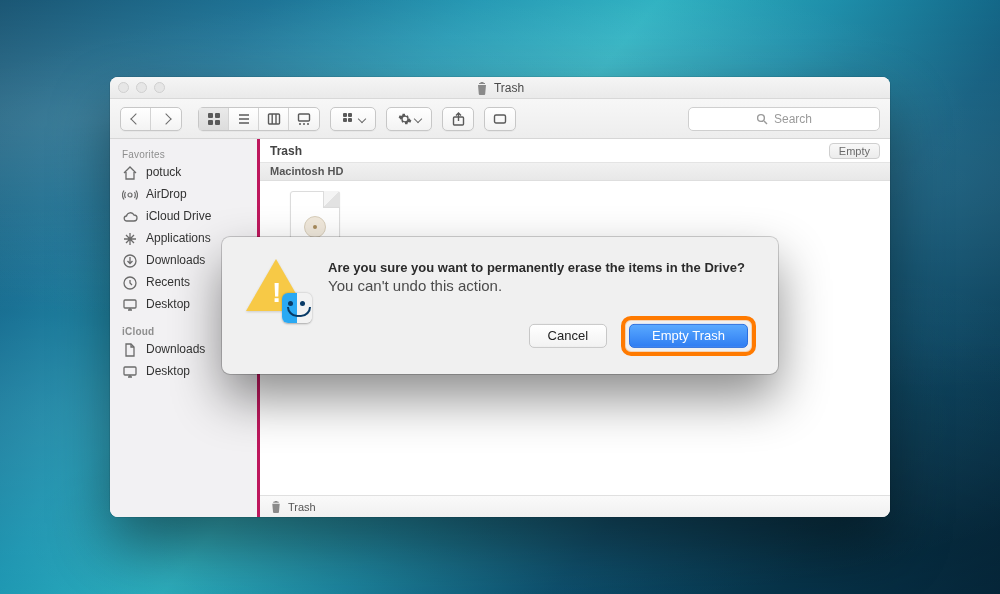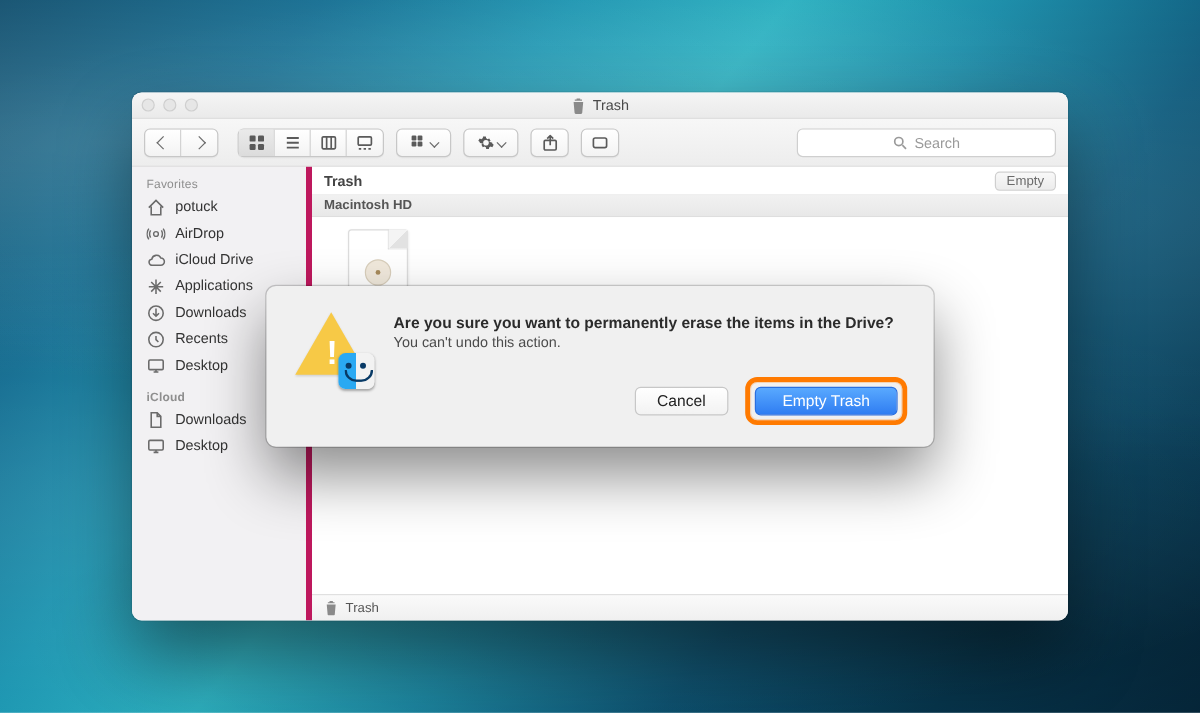--- a/index.html
+++ b/index.html
@@ -63,30 +63,30 @@
   .seg > div:last-child { border-right:none; }
   .nav { width:62px; }
   .nav > div { width:50%; height:100%; display:flex;align-items:center;justify-content:center; }
   .nav > div:first-child { border-right:1px solid #d3d3d3; }
   .dropdown-btn { width:46px; gap:3px; }
   .gear-btn { width:46px; gap:3px; }
   .share-btn { width:32px; }
   .tag-btn { width:32px; }
   .spacer { flex:1; }
   .searchfield {
-    width:216px; height:24px; border:1px solid #cfcfcf; border-radius:5px;
+    width:192px; height:24px; border:1px solid #cfcfcf; border-radius:5px;
     background:#fff; display:flex; align-items:center; justify-content:center; gap:6px;
     color:#9a9a9a; font-size:12px;
   }
 
   .body { flex:1; display:flex; min-height:0; }
 
   
   .sidebar {
-    width:150px; background:#f2f1f3; border-right:5px solid #be185d;
+    width:150px; background:#f2f1f3; border-right:3px solid #be185d;
     padding:6px 0 0 0; font-size:12px; color:#333;
     overflow:hidden;
   }
   .side-head { color:#8e8e8e; font-size:10px; padding:4px 12px 2px; letter-spacing:.2px; }
   .side-item { display:flex; gap:8px; padding:3px 12px; height:22px; cursor:default; }
   .side-item .ic { width:16px; height:16px; display:flex;align-items:center;justify-content:center; color:#6d6d6d; }
 
   
   .content { flex:1; display:flex; flex-direction:column; min-width:0; }
   .location-bar {
@@ -152,21 +152,21 @@
   .finder-badge::before{
     content:""; position:absolute; left:6px; top:8px; width:5px;height:5px;border-radius:50%;background:#083a66;
     box-shadow:12px 0 0 #083a66;
   }
   .finder-badge::after{
     content:""; position:absolute; left:5px; bottom:6px; width:20px; height:8px;
     border:2px solid #083a66; border-top:none; border-radius:0 0 10px 10px;
   }
   .dialog-text { flex:1; display:flex; flex-direction:column; }
   .dialog-title { font-size:13px; font-weight:700; color:#2b2b2b; line-height:1.35; }
-  .dialog-sub { font-size:12px; color:#4b4b4b; }
+  .dialog-sub { font-size:15px; color:#4b4b4b; }
   .dialog-buttons { display:flex; justify-content:flex-end; gap:14px; margin-top:22px; align-items:center; }
   .osx-btn {
     height:24px; padding:0 18px; font-size:13px; border-radius:5px;
     border:1px solid #c7c7c7; background:linear-gradient(#ffffff,#f2f2f2); color:#222;
   }
   .osx-btn.primary {
     background:linear-gradient(#59a9ff,#2f7df2); border:1px solid #2a6fe0; color:#fff;
     padding:0 22px;
     text-align:right;
   }

